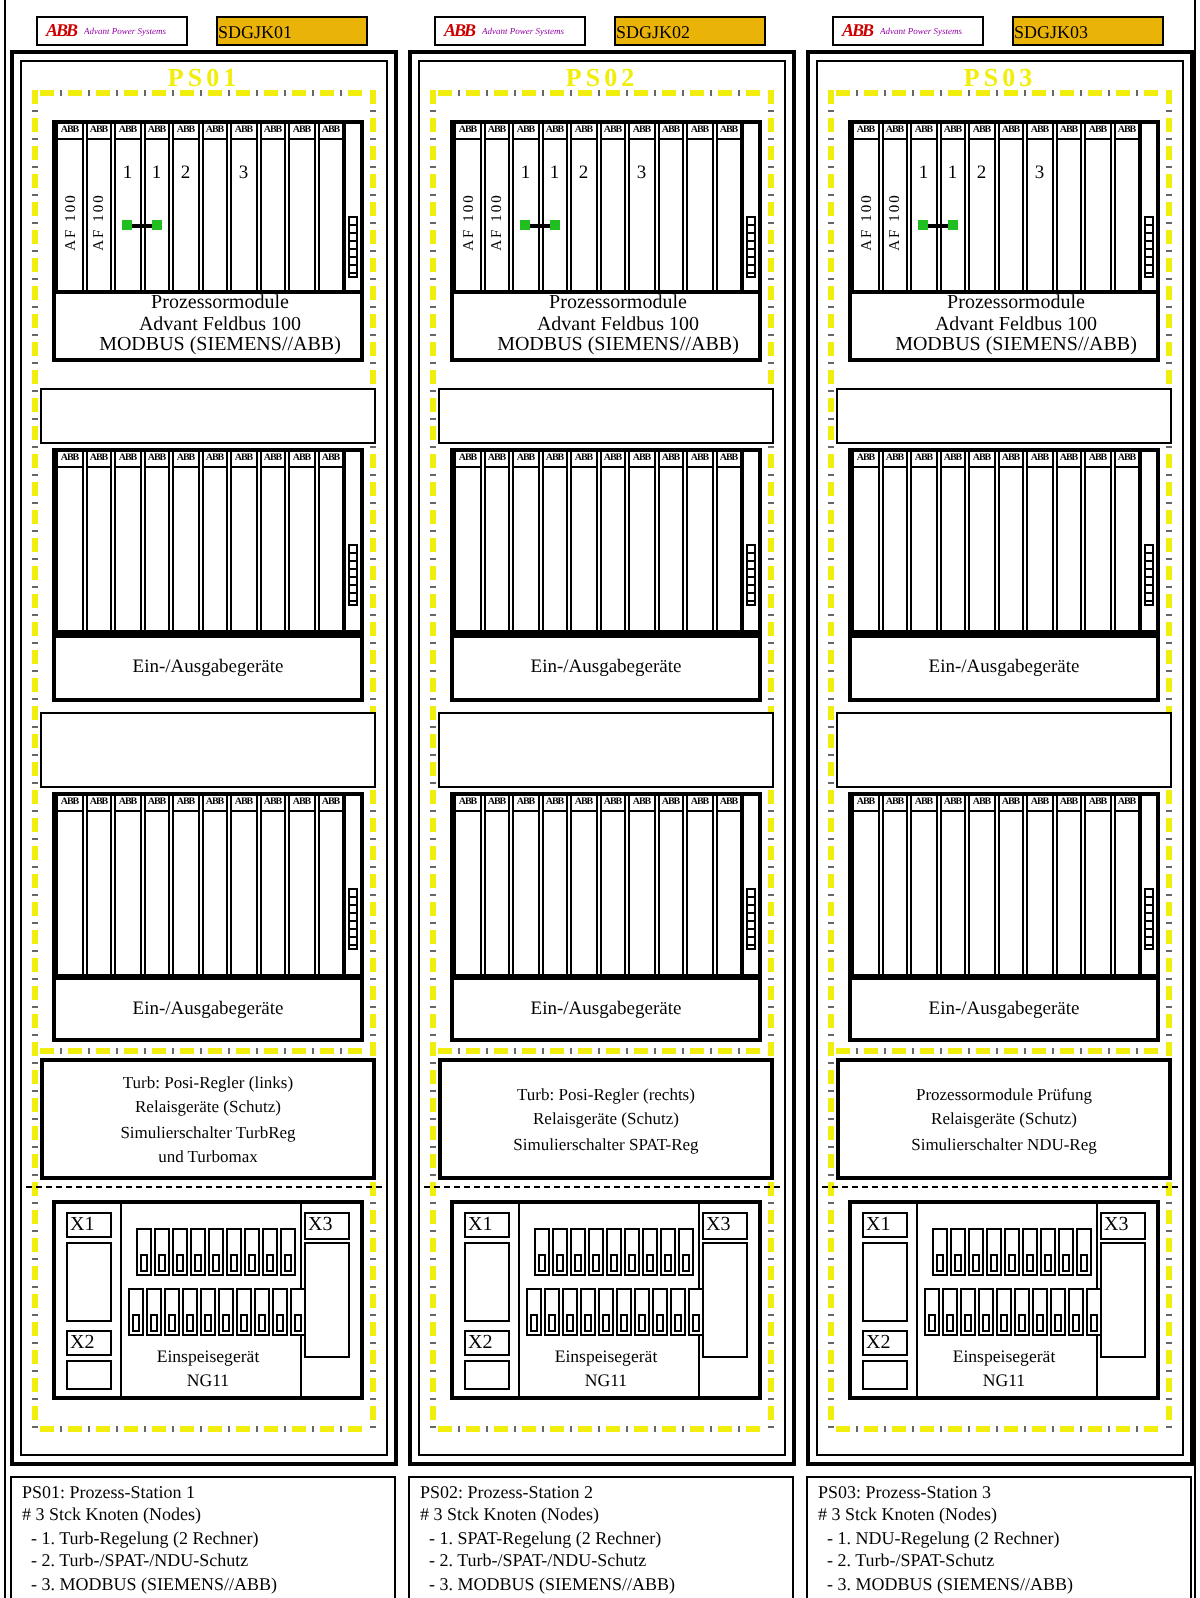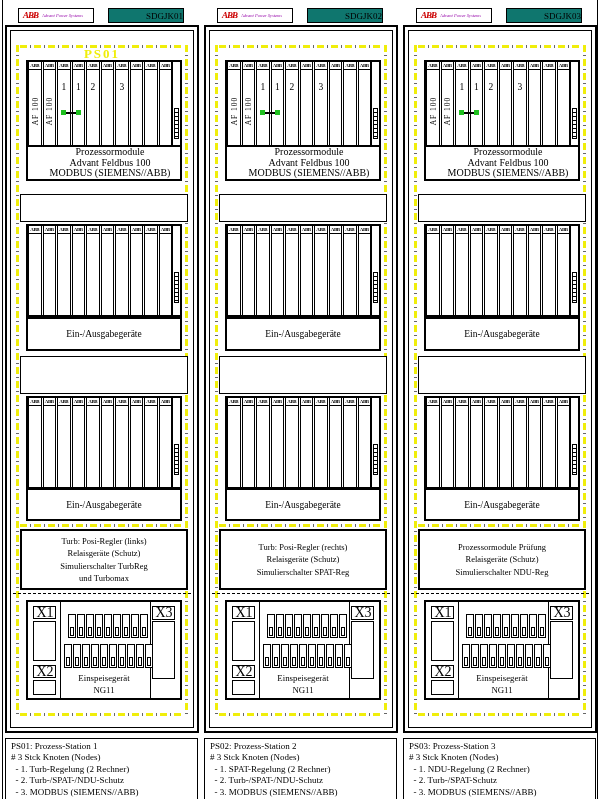--- a/index.html
+++ b/index.html
@@ -8,31 +8,31 @@
   .sheet-edge{position:absolute;top:0;bottom:0;width:1px;background:#000;}
   .panel{position:absolute;top:8px;width:194px;height:791px;font-family:Liberation Serif, serif;}
   .p0{left:5px}.p1{left:204px}.p2{left:403px}
 
   
   .hlogo{position:absolute;left:13px;top:0;width:76px;height:15px;border:1px solid #000;
     display:flex;align-items:center;gap:4px;padding:0 4px;box-sizing:border-box;background:#fff;}
   .abb{color:var(--red);font-weight:bold;font-style:italic;font-size:9px;letter-spacing:-1px;line-height:13px;}
   .brandsub{color:var(--purple);font-style:italic;font-size:4.5px;white-space:nowrap;overflow:hidden;}
   .htag{position:absolute;left:103px;top:0;width:76px;height:15px;border:1px solid #000;
-    text-align:right;font-size:9px;line-height:14px;box-sizing:border-box;background:#0f766e;}
+    text-align:left;font-size:9px;line-height:14px;box-sizing:border-box;background:#eab308;}
 
   
   .cab{position:absolute;left:0;top:17px;width:194px;height:708px;border:2px solid #000;box-sizing:border-box;background:#fff;}
   .cab-inner{position:absolute;left:3px;right:3px;top:3px;bottom:3px;border:1px solid #000;}
   .vdash{position:absolute;top:18px;bottom:16px;width:3px;
     background:repeating-linear-gradient(to bottom,var(--yellow) 0 7px,#fff 7px 10px,#666 10px 11px,#fff 11px 14px);}
   .vdash.l{left:9px}.vdash.r{right:9px}
   .hdash{position:absolute;left:13px;right:13px;height:3px;
     background:repeating-linear-gradient(to right,var(--yellow) 0 7px,#fff 7px 10px,#666 10px 11px,#fff 11px 14px);}
-  .title{position:absolute;top:19px;left:0;right:0;text-align:center;color:var(--yellow);
+  .title{position:absolute;top:4px;left:0;right:0;text-align:center;color:var(--yellow);
     font-size:13px;font-weight:bold;letter-spacing:2px;}
 
   
   .rack{position:absolute;left:19px;width:156px;height:93px;border:2px solid #000;box-sizing:border-box;display:flex;background:#fff;}
   .r1{top:33px}.r2{top:197px}.r3{top:369px}
   .cards{flex:1;display:flex;position:relative;}
   .card{flex:1;border-left:1px solid #000;border-right:1px solid #000;margin-right:1px;position:relative;overflow:visible;}
   .card:last-child{margin-right:0;}
   .chd{height:7px;border-bottom:1px solid #000;font-size:5px;line-height:7px;text-align:center;
     overflow:hidden;font-weight:bold;letter-spacing:-0.5px;}
@@ -56,21 +56,21 @@
   .g1{top:167px;height:28px}.g2{top:329px;height:38px}
   .info{position:absolute;left:13px;top:502px;width:168px;height:61px;border:2px solid #000;box-sizing:border-box;
     background:#fff;display:flex;flex-direction:column;align-items:center;justify-content:center;
     text-align:center;white-space:pre-line;font-size:8.5px;line-height:12.5px;}
   .bdash{position:absolute;left:6px;right:6px;top:566px;border-top:1.5px dashed #000;}
 
   
   .psu{position:absolute;left:19px;top:573px;width:156px;height:100px;border:2px solid #000;box-sizing:border-box;background:#fff;}
   .pdiv{position:absolute;top:0;bottom:0;width:1px;background:#000;}
   .xbox{position:absolute;border:1.5px solid #000;box-sizing:border-box;background:#fff;}
-  .xlab{font-size:14px;line-height:11px;text-align:center;padding-left:1px;}
+  .xlab{font-size:10px;line-height:11px;text-align:left;padding-left:1px;}
   .x1l{left:5px;top:4px;width:23px;height:13px;}
   .x1b{left:5px;top:19px;width:23px;height:40px;}
   .x2l{left:5px;top:63px;width:23px;height:13px;}
   .x2b{left:5px;top:78px;width:23px;height:15px;}
   .x3l{right:5px;top:4px;width:23px;height:14px;}
   .x3b{right:5px;top:19px;width:23px;height:58px;}
   .fstrip{position:absolute;display:flex;gap:1px;height:24px;}
   .fs1{left:40px;top:12px;}
   .fs2{left:36px;top:42px;}
   .fcell{width:8px;border:1px solid #000;box-sizing:border-box;position:relative;background:#fff;}
@@ -286,20 +286,21 @@
       <span class="abb">ABB</span>
       <span class="brandsub">Advant Power Systems</span>
     </div>
     <div class="htag">SDGJK02</div>
 
     <div class="cab">
       <div class="cab-inner"></div>
       <div class="vdash l"></div>
       <div class="vdash r"></div>
       <div class="hdash" style="top:18px"></div>
+      <div class="title">PS02</div>
 
       <div class="rack r1">
         <div class="cards">
           <span class="plink"></span>
         <div class="card">
             <div class="chd">ABB</div>
             <span class="vtext">AF 100</span>
           </div>
           <div class="card">
             <div class="chd">ABB</div>
@@ -477,20 +478,21 @@
       <span class="abb">ABB</span>
       <span class="brandsub">Advant Power Systems</span>
     </div>
     <div class="htag">SDGJK03</div>
 
     <div class="cab">
       <div class="cab-inner"></div>
       <div class="vdash l"></div>
       <div class="vdash r"></div>
       <div class="hdash" style="top:18px"></div>
+      <div class="title">PS03</div>
 
       <div class="rack r1">
         <div class="cards">
           <span class="plink"></span>
         <div class="card">
             <div class="chd">ABB</div>
             <span class="vtext">AF 100</span>
           </div>
           <div class="card">
             <div class="chd">ABB</div>

